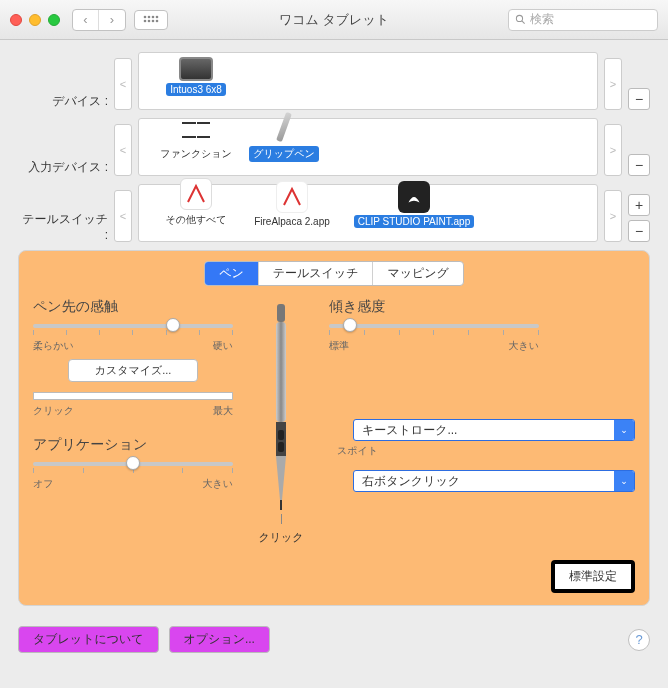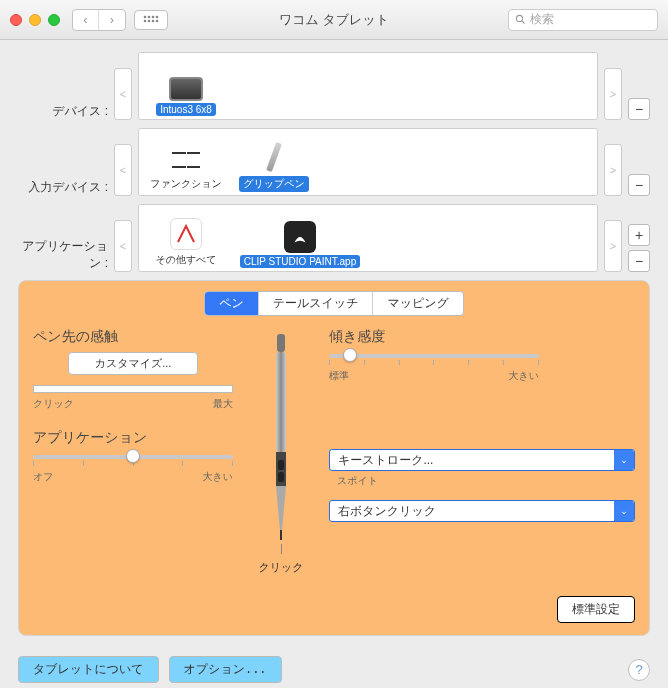--- a/index.html
+++ b/index.html
@@ -18,21 +18,21 @@
 .wtitle { position: absolute; left: 0; right: 0; text-align: center; font-size: 13px; color: #444; pointer-events: none; }
 .searchbox { margin-left: auto; width: 150px; height: 22px; border: 1px solid #ccc; border-radius: 4px; background: #fff; display: flex; align-items: center; padding: 0 6px; color: #aaa; gap: 4px; }
 .searchbox svg { width: 11px; height: 11px; }
 
 .body-content { padding: 12px 18px 10px 18px; }
 
 .selector-row { display: flex; align-items: flex-end; margin-bottom: 8px; }
 .selector-label { width: 96px; text-align: right; padding-right: 6px; font-size: 12px; }
 .arrow-box { width: 18px; height: 52px; border: 1px solid #ccc; background: #fff; border-radius: 3px; display: flex; align-items: center; justify-content: center; color: #bbb; font-size: 11px; }
 .arrow-spacer { width: 6px; }
-.items-box { flex: 1; height: 68px; border: 1px solid #d0d0d0; background: #fff; border-radius: 3px; display: flex; align-items: flex-end; padding: 3px; }
+.items-box { flex: 1; height: 58px; border: 1px solid #d0d0d0; background: #fff; border-radius: 3px; display: flex; align-items: flex-end; padding: 13px; }
 .item { display: flex; flex-direction: column; align-items: center; width: 88px; }
 .item-icon { width: 38px; height: 32px; margin-bottom: 2px; display: flex; align-items: center; justify-content: center; }
 .item-icon.tablet { background: linear-gradient(#666,#333); border-radius: 4px; width: 34px; height: 24px; border: 2px solid #888; }
 .item-icon.func { display: grid; grid-template-columns: repeat(2,1fr); gap: 1px; width: 28px; height: 28px; }
 .item-icon.func div { background: #555; border: 1px solid #333; }
 .item-icon.pen { background: linear-gradient(150deg,#d5d5d5,#999); width: 6px; height: 30px; border-radius: 2px; transform: rotate(20deg); }
 .item-icon.app { border-radius: 6px; width: 32px; height: 32px; }
 .item-icon.other { background: #fff; border: 1px solid #ddd; }
 .item-icon.clip { background: #222; }
 .item-label { font-size: 10px; text-align: center; padding: 1px 4px; border-radius: 3px; white-space: nowrap; }
@@ -58,29 +58,29 @@
 .ticks { display: flex; justify-content: space-between; }
 .ticks span { width: 1px; height: 5px; background: #aaa; display: block; }
 .slider-ends { display: flex; justify-content: space-between; font-size: 10px; color: #666; margin-top: 4px; }
 .custom-btn { margin: 6px auto 10px auto; display: block; width: 130px; padding: 3px; border: 1px solid #bbb; border-radius: 4px; background: #fff; font-size: 11px; text-align: center; }
 .pressure-bar { height: 8px; border: 1px solid #bbb; background: #fff; margin: 4px 0; }
 
 .pen-img { margin-top: 6px; }
 .pen-img svg { display: block; }
 .tip-label { font-size: 11px; margin-top: 6px; color: #333; }
 
-.combo { display: flex; align-items: stretch; height: 22px; border: 1px solid #2d6de0; border-radius: 3px; background: #fff; margin-bottom: 3px; }
+.combo { display: flex; align-items: stretch; height: 22px; border: 1px solid #2d6de0; border-radius: 3px; background: #fff; margin-bottom: 3px; margin-left: 24px; }
 .combo-text { flex: 1; padding: 0 8px; display: flex; align-items: center; font-size: 12px; }
 .combo-arrow { width: 20px; background: #3b82f6; display: flex; align-items: center; justify-content: center; color: #fff; font-size: 9px; border-top-right-radius: 2px; border-bottom-right-radius: 2px; }
 .hint { font-size: 10px; color: #666; margin-left: 8px; margin-bottom: 12px; }
 
-.default-btn { position: absolute; right: 14px; bottom: 12px; padding: 4px 14px; border: 1px solid #000000; border-radius: 4px; background: #fff; font-size: 12px; }
+.default-btn { position: absolute; right: 14px; bottom: 12px; padding: 4px 14px; border: 4px solid #000000; border-radius: 4px; background: #fff; font-size: 12px; }
 
 .footer { display: flex; align-items: center; padding: 10px 18px; gap: 10px; }
-.foot-btn { padding: 4px 14px; border: 1px solid #bbb; border-radius: 4px; background: #7dd3fc; font-size: 12px; font-family: Liberation Mono, monospace; }
+.foot-btn { padding: 4px 14px; border: 1px solid #bbb; border-radius: 4px; background: #d946ef; font-size: 12px; }
 .help { margin-left: auto; width: 22px; height: 22px; border: 1px solid #c0c0c0; border-radius: 50%; background: #fff; display: flex; align-items: center; justify-content: center; color: #6b9bd6; font-size: 13px; }
 </style>
 </head>
 <body>
 
 <div class="titlebar">
   <div class="traffic">
     <div class="tl red"></div>
     <div class="tl yellow"></div>
     <div class="tl green"></div>
@@ -154,32 +154,40 @@
       </div>
     </div>
     <div class="arrow-spacer"></div>
     <div class="arrow-box">&gt;</div>
     <div class="rightbtns">
       <div class="sqbtn">−</div>
     </div>
   </div>
 
   <div class="selector-row">
-    <div class="selector-label">アプリケーション :</div>
+    <div class="selector-label">テールスイッチ :</div>
     <div class="arrow-box">&lt;</div>
     <div class="arrow-spacer"></div>
     <div class="items-box">
       <div class="item">
         <div class="item-icon app other">
             <svg width="24" height="24" viewBox="0 0 24 24">
               <path d="M4 20 L12 4 L20 20" fill="none" stroke="#d33" stroke-width="2"></path>
             </svg>
           </div>
         <div class="item-label">その他すべて</div>
       </div>
+      <div class="item" style="width:104px">
+        <div class="item-icon app" style="background:#fff;border:1px solid #eee">
+            <svg width="24" height="24" viewBox="0 0 24 24">
+              <path d="M4 20 L12 4 L20 20" fill="none" stroke="#d33" stroke-width="2"></path>
+            </svg>
+          </div>
+        <div class="item-label">FireAlpaca 2.app</div>
+      </div>
       <div class="item" style="width:140px">
         <div class="item-icon app clip">
             <svg width="22" height="22" viewBox="0 0 24 24">
               <path d="M6 18 Q12 6 18 18 Q12 14 6 18 Z" fill="#fff"></path>
             </svg>
           </div>
         <div class="item-label sel">CLIP STUDIO PAINT.app</div>
       </div>
     </div>
     <div class="arrow-spacer"></div>
@@ -195,20 +203,38 @@
       <div class="seg">
         <div class="active">ペン</div>
         <div>テールスイッチ</div>
         <div>マッピング</div>
       </div>
     </div>
 
     <div class="cols">
       <div class="col-left">
         <div class="sec-label">ペン先の感触</div>
+        <div>
+          <div class="slider-track">
+              <div class="slider-thumb" style="left:calc(70% - 7px)"></div>
+            </div>
+          <div class="ticks">
+              <span></span>
+              <span></span>
+              <span></span>
+              <span></span>
+              <span></span>
+              <span></span>
+              <span></span>
+            </div>
+          <div class="slider-ends">
+            <span>柔らかい</span>
+            <span>硬い</span>
+          </div>
+        </div>
         <div class="custom-btn">カスタマイズ...</div>
 
         <div class="pressure-bar"></div>
         <div class="slider-ends">
           <span>クリック</span>
           <span>最大</span>
         </div>
 
         <div style="height:18px"></div>
         <div class="sec-label">アプリケーション</div>

